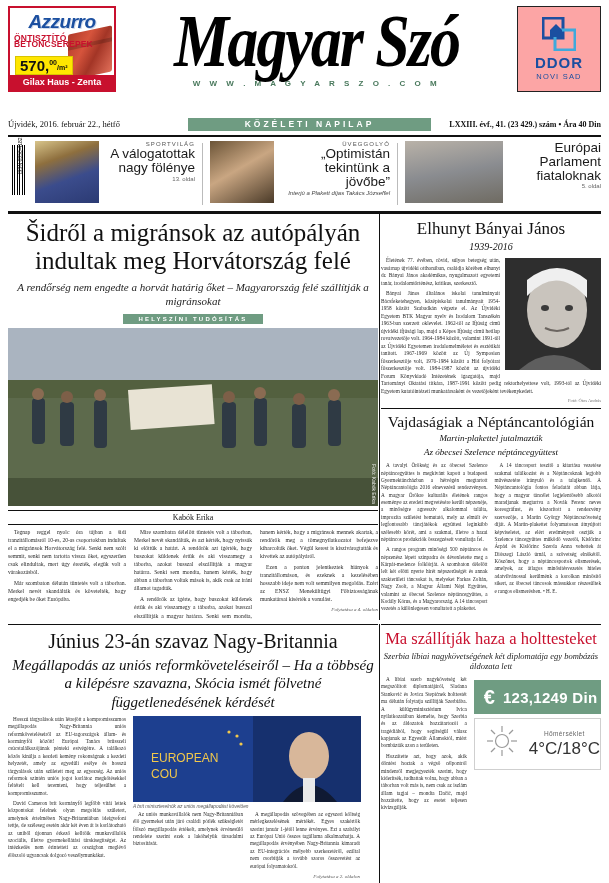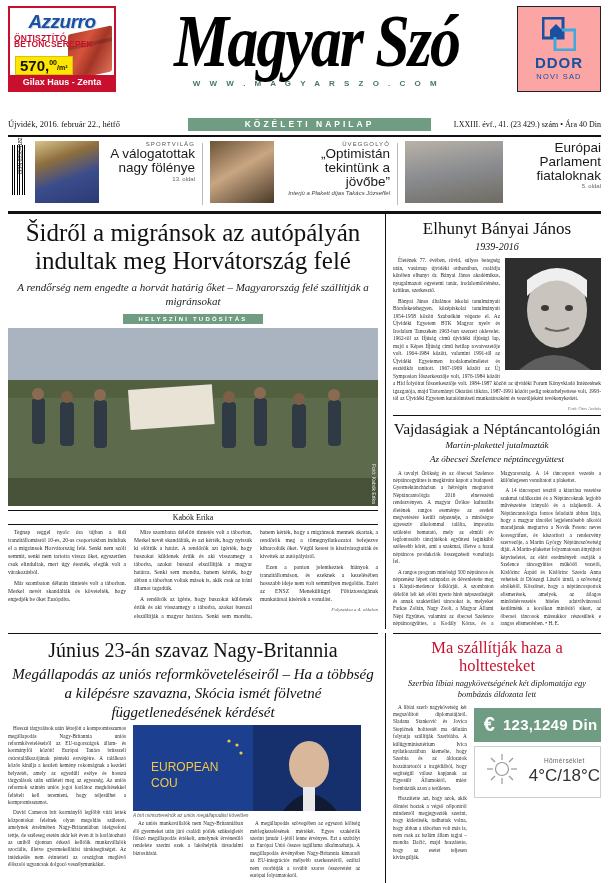--- a/index.html
+++ b/index.html
@@ -48,21 +48,21 @@
   .ddor { width:84px; height:86px; border:1px solid #222; background:#fca5a5; flex:0 0 auto;
     display:flex; flex-direction:column; align-items:center; justify-content:center; }
   .ddor-mark { width:34px; height:34px; position:relative; }
   .ddor-name { font-weight:bold; font-size:15px; color:#1b4fa0; letter-spacing:1px; margin-top:3px; }
   .ddor-sub { font-size:7.5px; color:#1b4fa0; letter-spacing:1.2px; margin-top:1px;}
 
   .band { display:flex; align-items:center; height:16px; margin-top:2px; }
   .band-date { font-family:"Liberation Serif", serif; font-size:8.5px; width:180px; white-space:nowrap; }
   .band-green { flex:1 1 auto; height:13px; background:#6f9c82; color:#fff; text-align:center;
      font-size:8.5px; font-weight:bold; letter-spacing:3px; line-height:13px; }
-  .band-issue { font-family:"Liberation Serif", serif; font-size:8px; width:170px; text-align:right; white-space:nowrap; }
+  .band-issue { font-family:"Liberation Serif", serif; font-size:8px; width:170px; text-align:right; white-space:nowrap;font-weight:bold; }
   .rule-thick { height:2px; background:#111; margin-top:3px; }
 
   
   .teasers { display:flex; align-items:stretch; gap:5px; padding:4px 0 4px 0; height:74px; }
   .barcode { width:22px; position:relative; }
   .barcode .bars { position:absolute; inset:4px 4px 12px 4px; background:
      repeating-linear-gradient(90deg,#000 0 1px,#fff 1px 2px,#000 2px 3px,#fff 3px 5px); }
   .barcode .bc-lbl { position:absolute; left:-6px; top:12px; font-size:5px; transform:rotate(-90deg); white-space:nowrap; }
   .tz { display:flex; gap:4px; align-items:flex-start; }
   .tz-photo { width:64px; height:62px; flex:0 0 auto; border:0; }
@@ -78,21 +78,21 @@
   
   .ph { background:#b9b9b9; position:relative; overflow:hidden; }
   .ph-wrestle { background:linear-gradient(160deg,#d8c48a 0%,#8e6f3e 30%,#3b4c8c 60%,#2b3a73 100%); }
   .ph-priest  { background:linear-gradient(150deg,#6b5437 0%,#c9a682 45%,#4a3a28 100%); }
   .ph-youth   { background:linear-gradient(170deg,#b9b2a8 0%,#8a8c90 50%,#6f6b62 100%); }
   .ph-main    { background:linear-gradient(175deg,#9aa3b2 0%,#7f8b7a 35%,#5d6b52 70%,#3f4a38 100%); }
   .ph-portrait{ background:linear-gradient(160deg,#e8e8e8 0%,#9a9a9a 40%,#3a3a3a 100%); }
   .ph-uk      { background:linear-gradient(150deg,#1d3f8f 0%,#24489c 40%,#15306e 100%); }
 
   
-  .main { display:flex; gap:7px; }
+  .main { display:flex; gap:1px; }
   .col-left { width:370px; flex:0 0 auto; }
   .vrule { width:1px; background:#111; flex:0 0 auto; }
   .col-right { flex:1 1 auto; min-width:0; }
   .h-main { font-family:"Liberation Serif", serif; font-size:25px; line-height:1.12;
      text-align:center; font-weight:400; color:#111; margin-top:5px; }
   .h-deck { font-family:"Liberation Serif", serif; font-style:italic; font-size:11px;
      line-height:1.25; text-align:center; margin-top:6px; color:#222; }
   .badge-green { display:block; width:140px; margin:5px auto 0 auto; background:#6f9c82;
      color:#fff; font-size:6px; font-weight:bold; letter-spacing:2.2px; text-align:center;
      line-height:10px; height:10px; }

